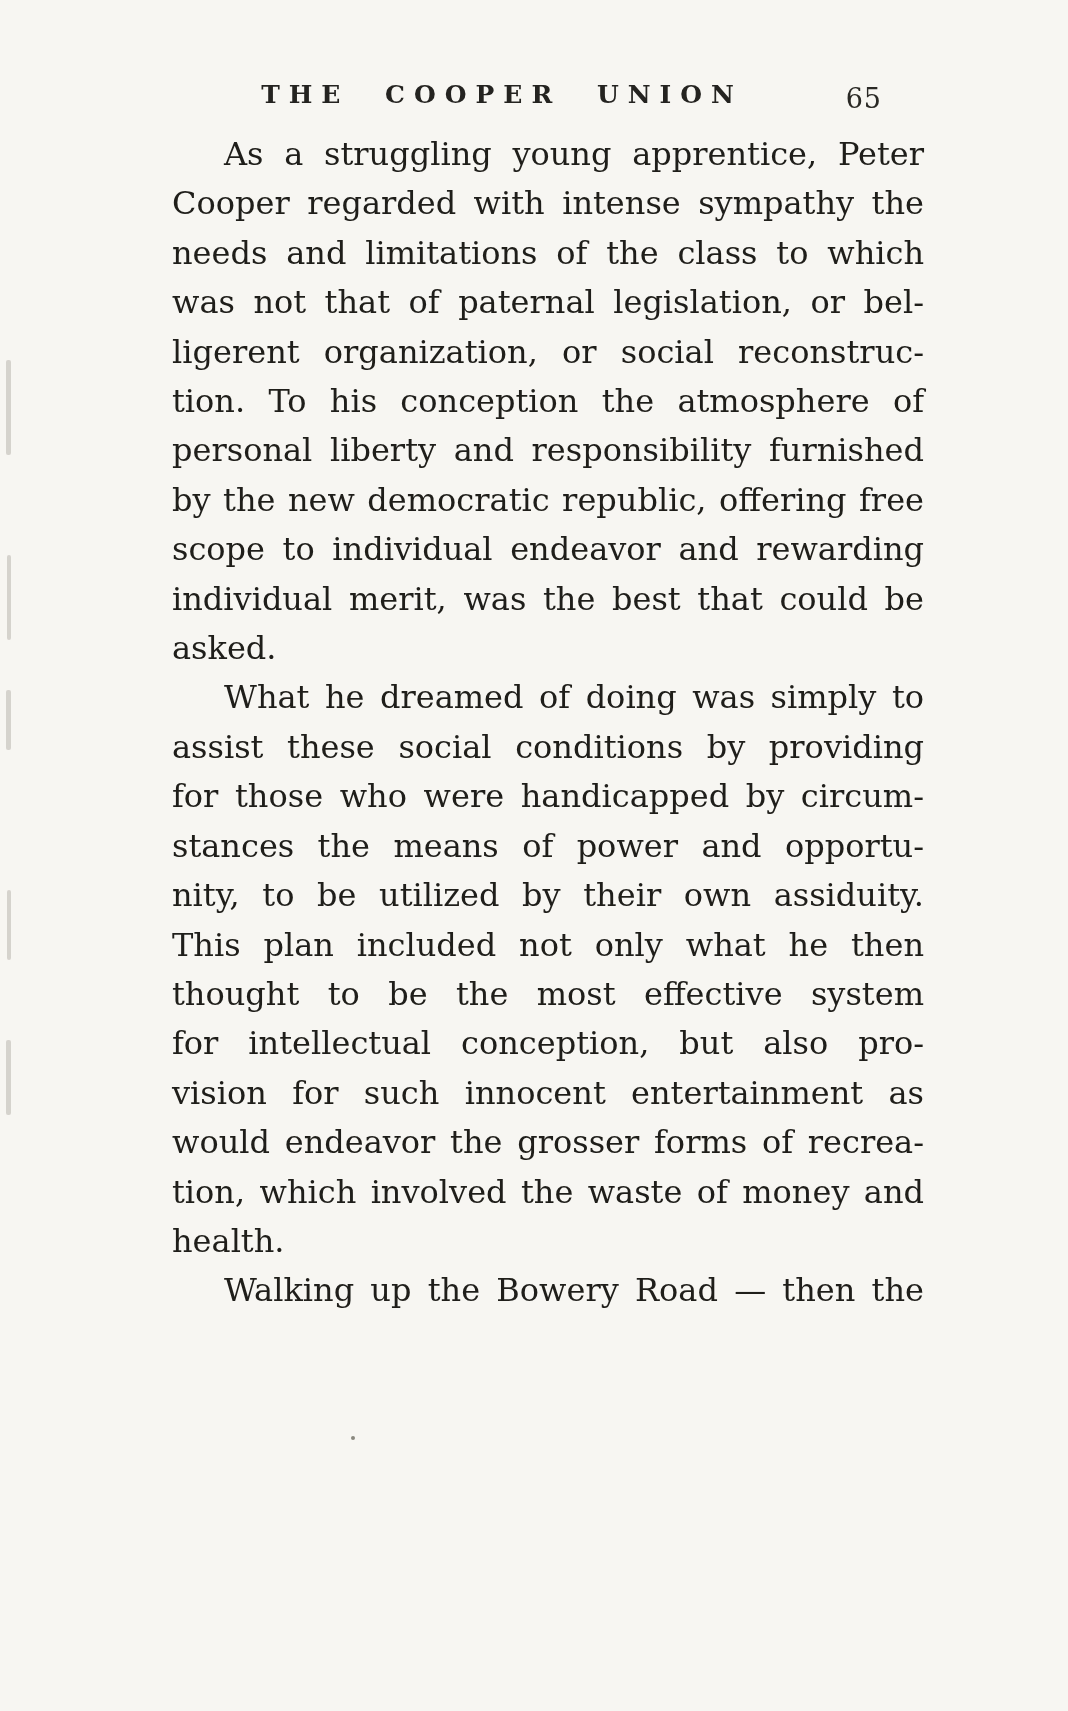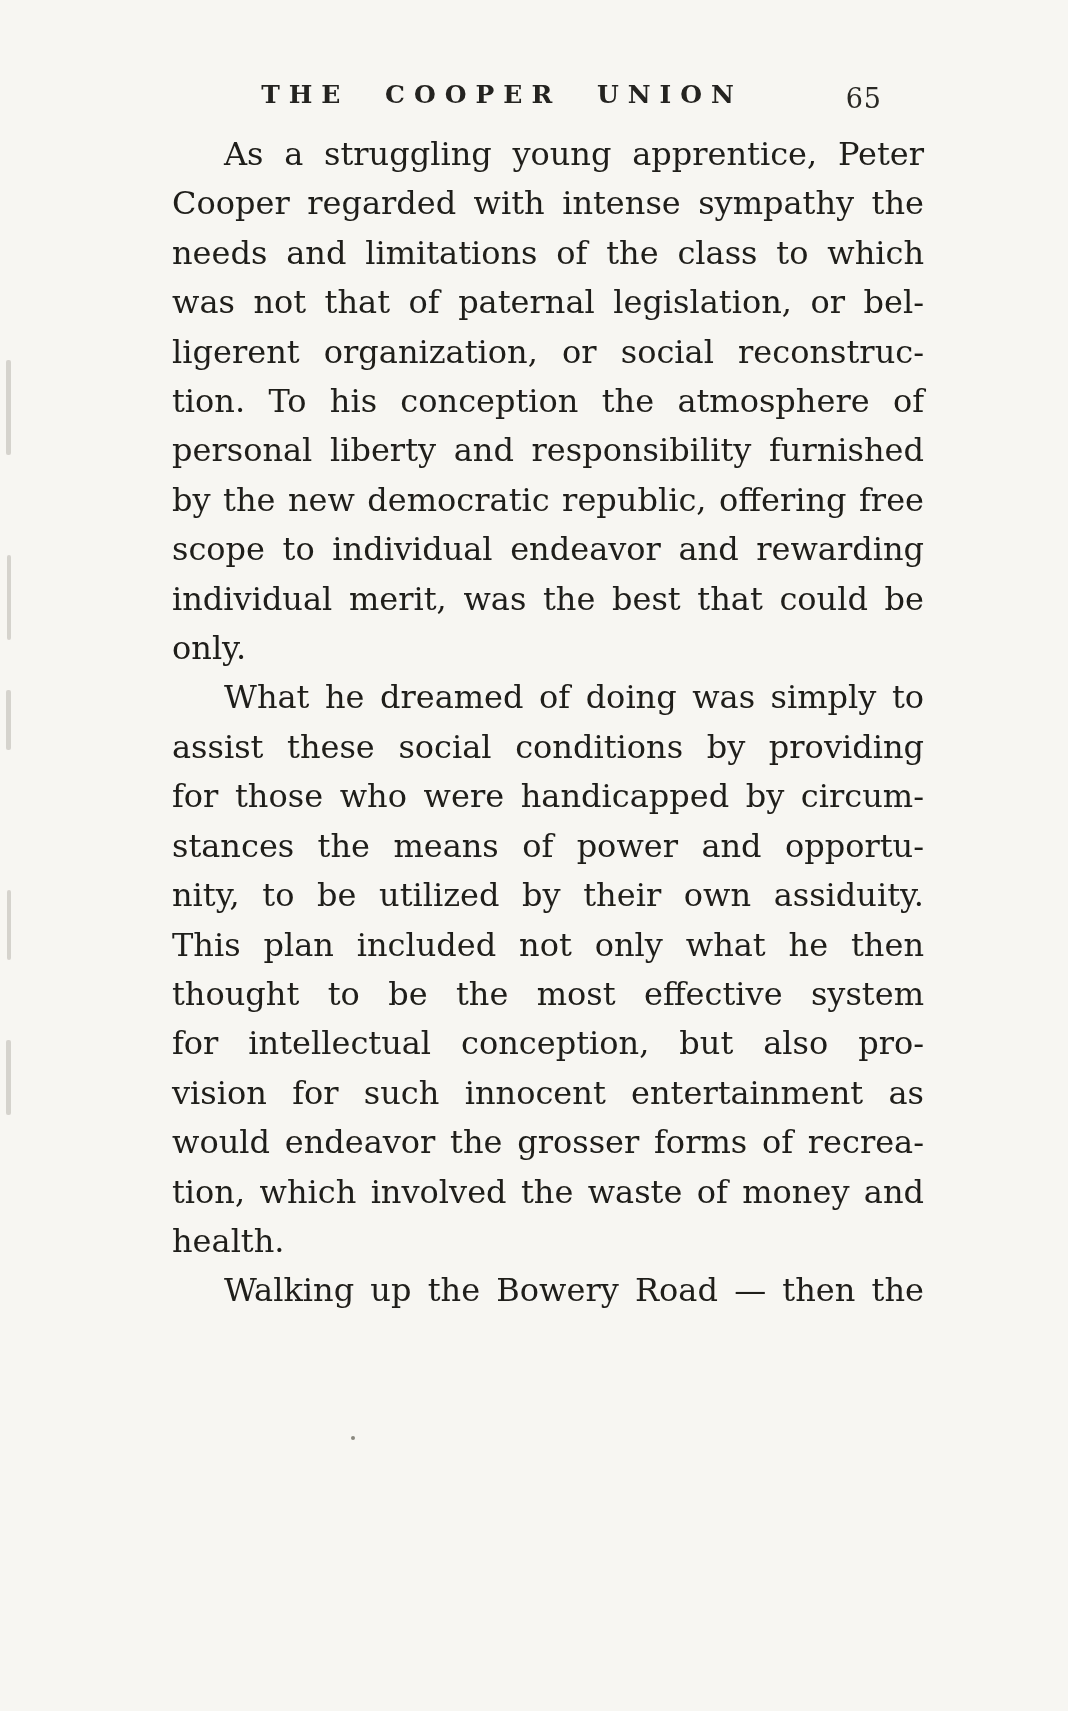--- a/index.html
+++ b/index.html
@@ -96,21 +96,21 @@
       <div class="line indent">As a struggling young apprentice, Peter</div>
       <div class="line">Cooper regarded with intense sympathy the</div>
       <div class="line">needs and limitations of the class to which</div>
       <div class="line">was not that of paternal legislation, or bel-</div>
       <div class="line">ligerent organization, or social reconstruc-</div>
       <div class="line">tion. To his conception the atmosphere of</div>
       <div class="line">personal liberty and responsibility furnished</div>
       <div class="line">by the new democratic republic, offering free</div>
       <div class="line">scope to individual endeavor and rewarding</div>
       <div class="line">individual merit, was the best that could be</div>
-      <div class="line lastline">only.</div>
+      <div class="line lastline">asked.</div>
       <div class="line indent">What he dreamed of doing was simply to</div>
       <div class="line">assist these social conditions by providing</div>
       <div class="line">for those who were handicapped by circum-</div>
       <div class="line">stances the means of power and opportu-</div>
       <div class="line">nity, to be utilized by their own assiduity.</div>
       <div class="line">This plan included not only what he then</div>
       <div class="line">thought to be the most effective system</div>
       <div class="line">for intellectual conception, but also pro-</div>
       <div class="line">vision for such innocent entertainment as</div>
       <div class="line">would endeavor the grosser forms of recrea-</div>

